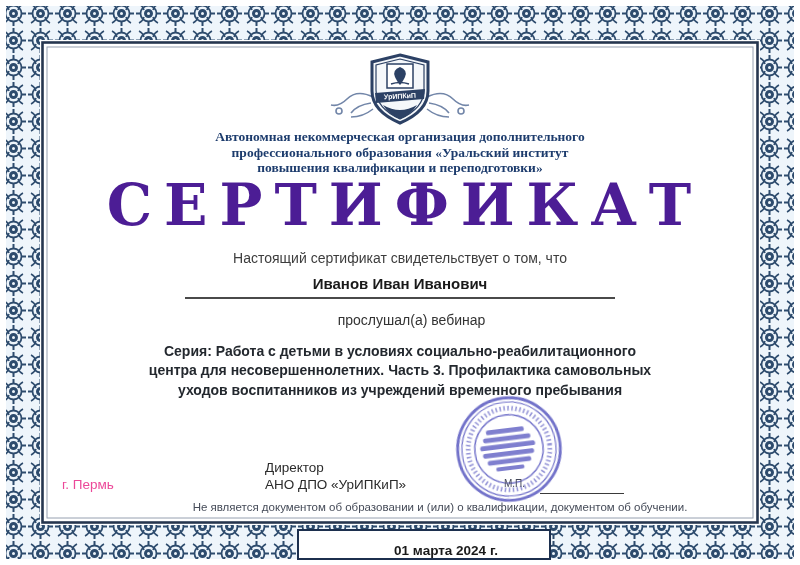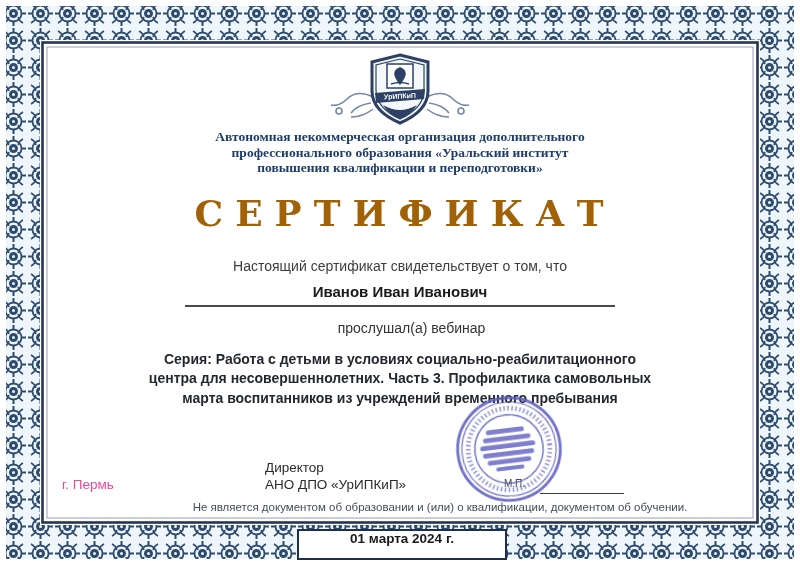--- a/index.html
+++ b/index.html
@@ -18,40 +18,40 @@
     font-size:212px;letter-spacing:10px;line-height:212px;
     color:rgba(206,125,125,0.20);white-space:nowrap;
   }
   .content{position:absolute;left:48px;top:48px;width:704px;z-index:3;text-align:center;}
   .logo-wrap{margin-top:5px;height:72px;}
   .org{
     margin-top:4px;font-family:"Liberation Serif",serif;font-weight:bold;
     font-size:13.5px;line-height:15.5px;color:#1d3c6d;
   }
   .title{
-    margin-top:8px;font-family:"DejaVu Serif",serif;font-weight:bold;
-    font-size:36px;line-height:58px;letter-spacing:12px;margin-left:10px;
-    color:#a16207;white-space:nowrap;
+    margin-top:0;font-family:"DejaVu Serif",serif;font-weight:bold;
+    font-size:57px;line-height:58px;letter-spacing:12px;margin-left:10px;
+    color:#4c1d95;white-space:nowrap;
   }
   .intro{margin-top:16px;font-size:14px;color:#3d3d3d;}
   .recipient{margin-top:9px;font-size:15px;font-weight:bold;color:#1a1a1a;}
   .rule{margin:5px auto 0 auto;width:430px;border-bottom:2px solid #4a4a4a;height:0;}
   .action{margin-top:13px;font-size:14px;color:#333;padding-left:23px;}
   .course{margin-top:14px;font-weight:bold;font-size:14px;line-height:19.5px;color:#23282e;}
   .city{position:absolute;left:62px;top:477px;font-size:13.5px;color:#ec4899;z-index:4;}
   .director{position:absolute;left:265px;top:459px;text-align:left;font-size:13.5px;line-height:17px;color:#2b2b2b;z-index:4;}
   .stamp{position:absolute;left:452px;top:392px;width:114px;height:114px;z-index:4;opacity:0.88;}
   .mp{position:absolute;left:504px;top:478px;font-size:10px;color:#44485a;z-index:5;}
   .sig-line{position:absolute;left:540px;top:493px;width:84px;border-bottom:1.5px solid #3a3a3a;height:0;z-index:5;}
   .disclaimer{position:absolute;left:48px;top:501px;width:784px;text-align:center;font-size:11.5px;color:#454b58;z-index:4;}
   .date-box{
     position:absolute;left:297px;top:529px;width:206px;height:27px;z-index:6;
     background:#ffffff;border:2px solid #1c2f4e;
-    display:flex;align-items:flex-start;justify-content:center;
-    font-size:13.5px;font-weight:bold;color:#1a1a1a;
+    display:flex;align-items:flex-end;justify-content:center;
+    font-size:13.5px;font-weight:bold;color:#1a1a1a;padding-left:44px;
   }
   .wm-logo{position:absolute;left:300px;top:70px;z-index:0;}
 </style>
 </head>
 <body>
 
 <div class="cert">
 
   <svg class="layer" width="800" height="565" viewBox="0 0 800 565" style="z-index:2">
     <defs>
@@ -135,21 +135,21 @@
     <div class="title">СЕРТИФИКАТ</div>
 
     <div class="intro">Настоящий сертификат свидетельствует о том, что</div>
     <div class="recipient">Иванов Иван Иванович</div>
     <div class="rule"></div>
     <div class="action">прослушал(а) вебинар</div>
 
     <div class="course">
       <div>Серия: Работа с детьми в условиях социально-реабилитационного</div>
       <div>центра для несовершеннолетних. Часть 3. Профилактика самовольных</div>
-      <div>марта воспитанников из учреждений временного пребывания</div>
+      <div>уходов воспитанников из учреждений временного пребывания</div>
     </div>
   </div>
 
   <svg class="stamp" viewBox="0 0 120 120">
     <defs>
       <filter id="blur1">
           <feGaussianBlur stdDeviation="0.7"></feGaussianBlur>
         </filter>
     </defs>
     <g transform="rotate(-7 60 60)" filter="url(#blur1)">

